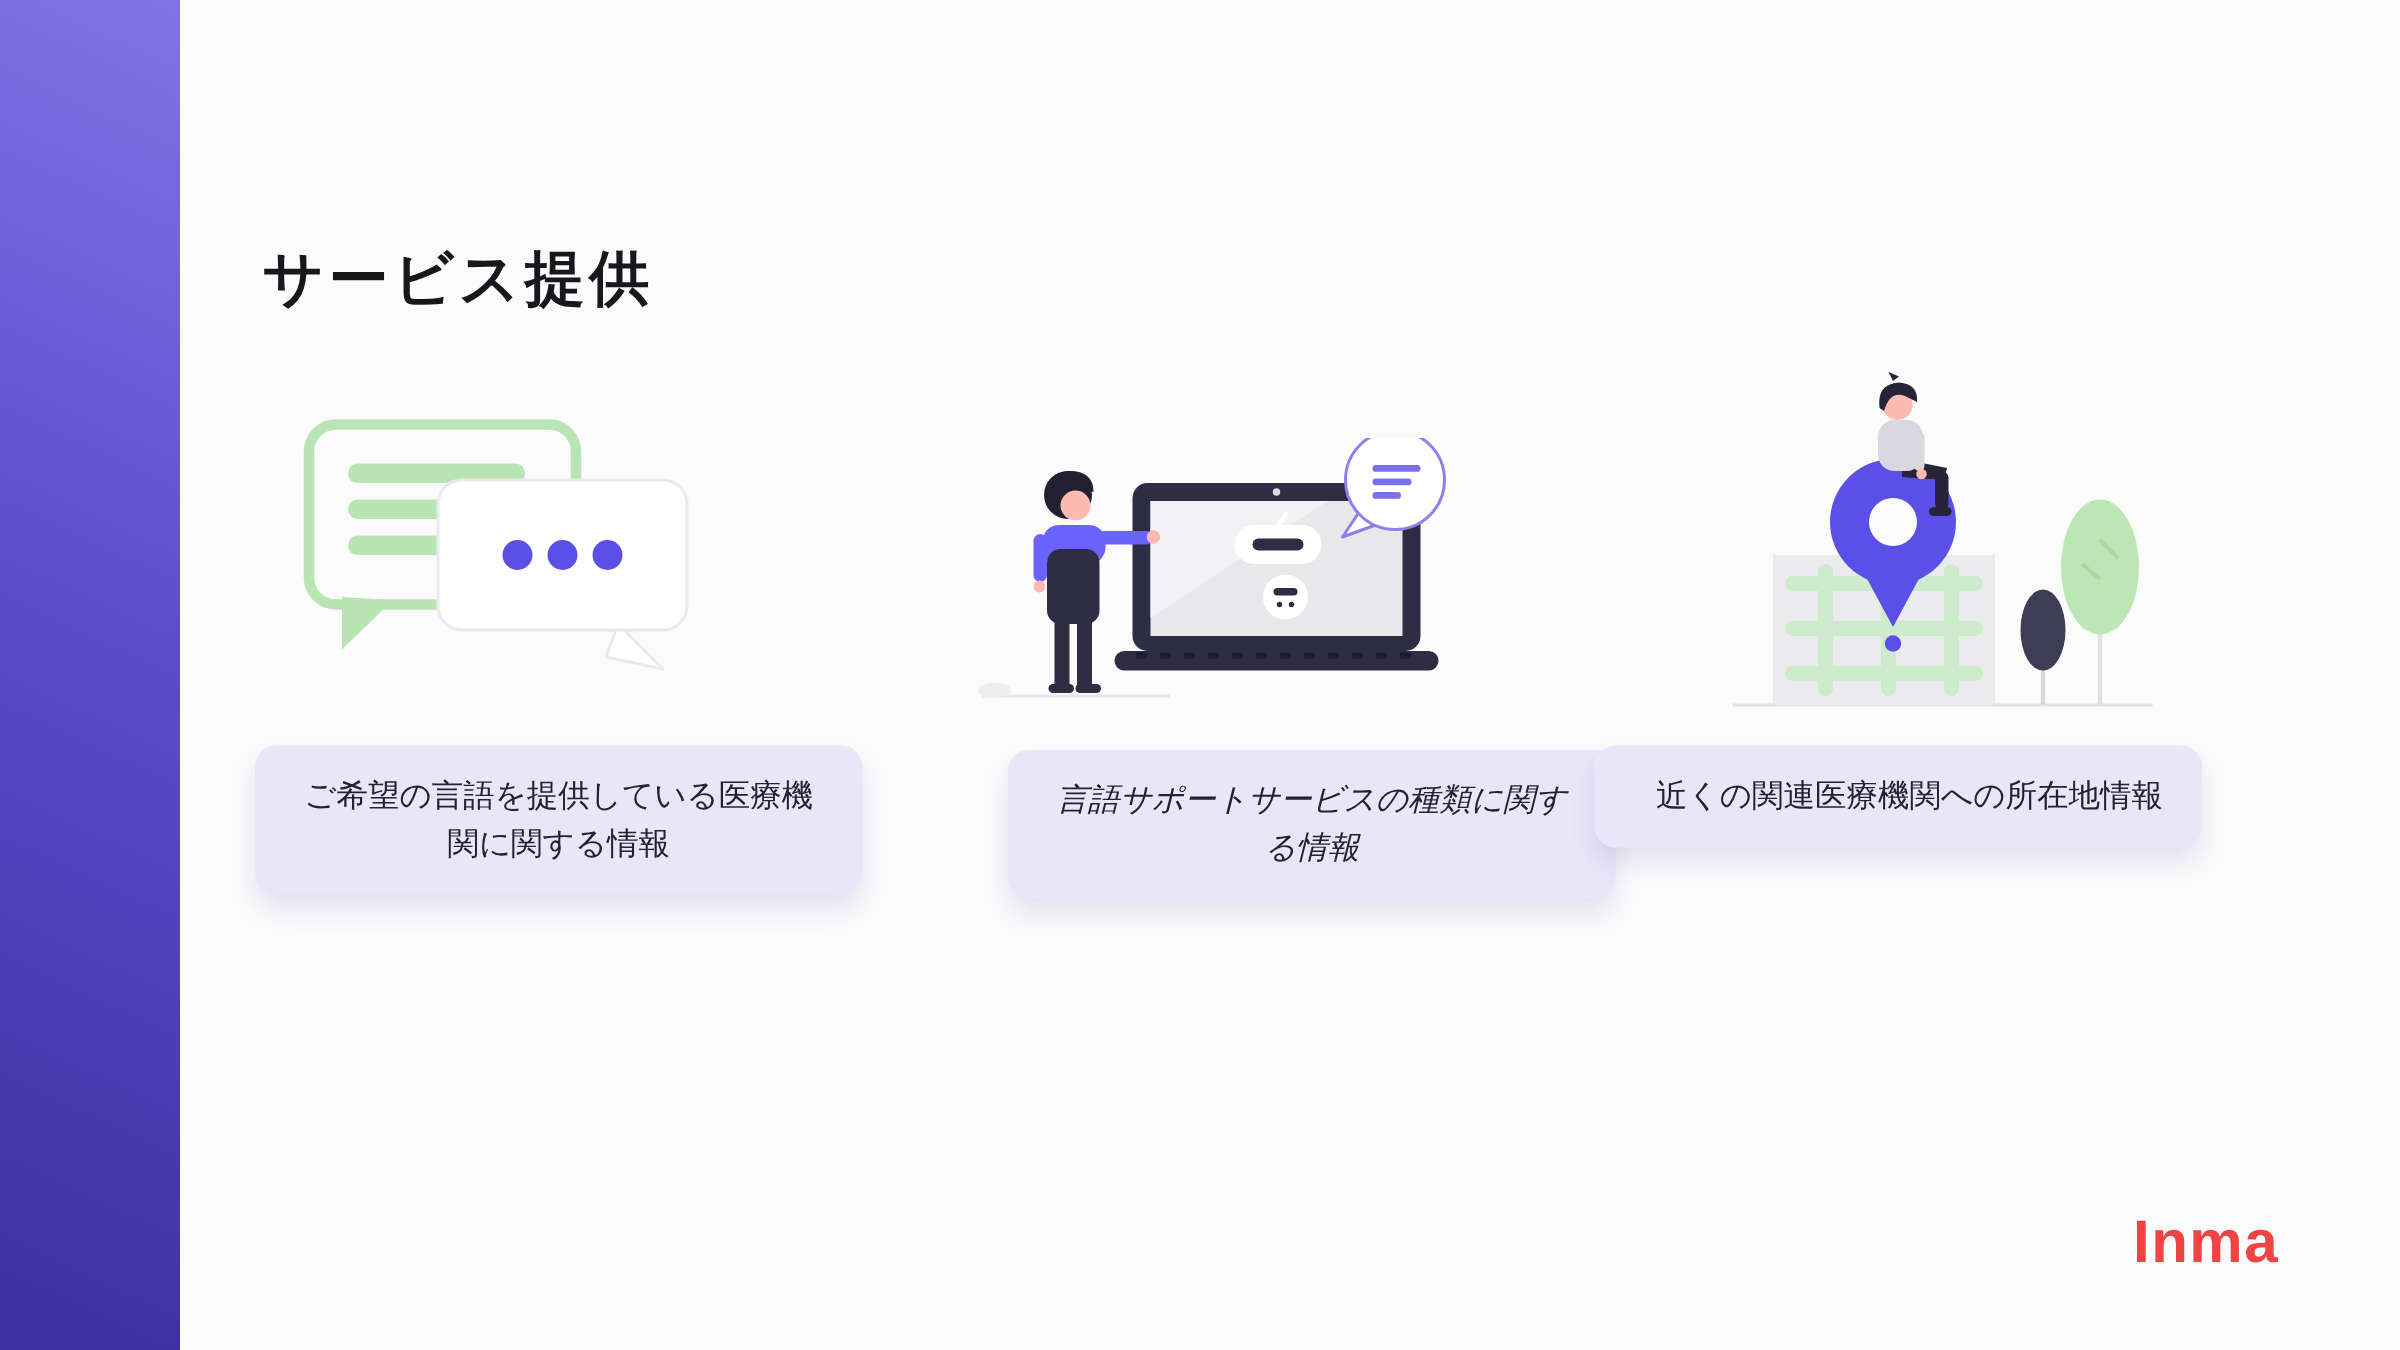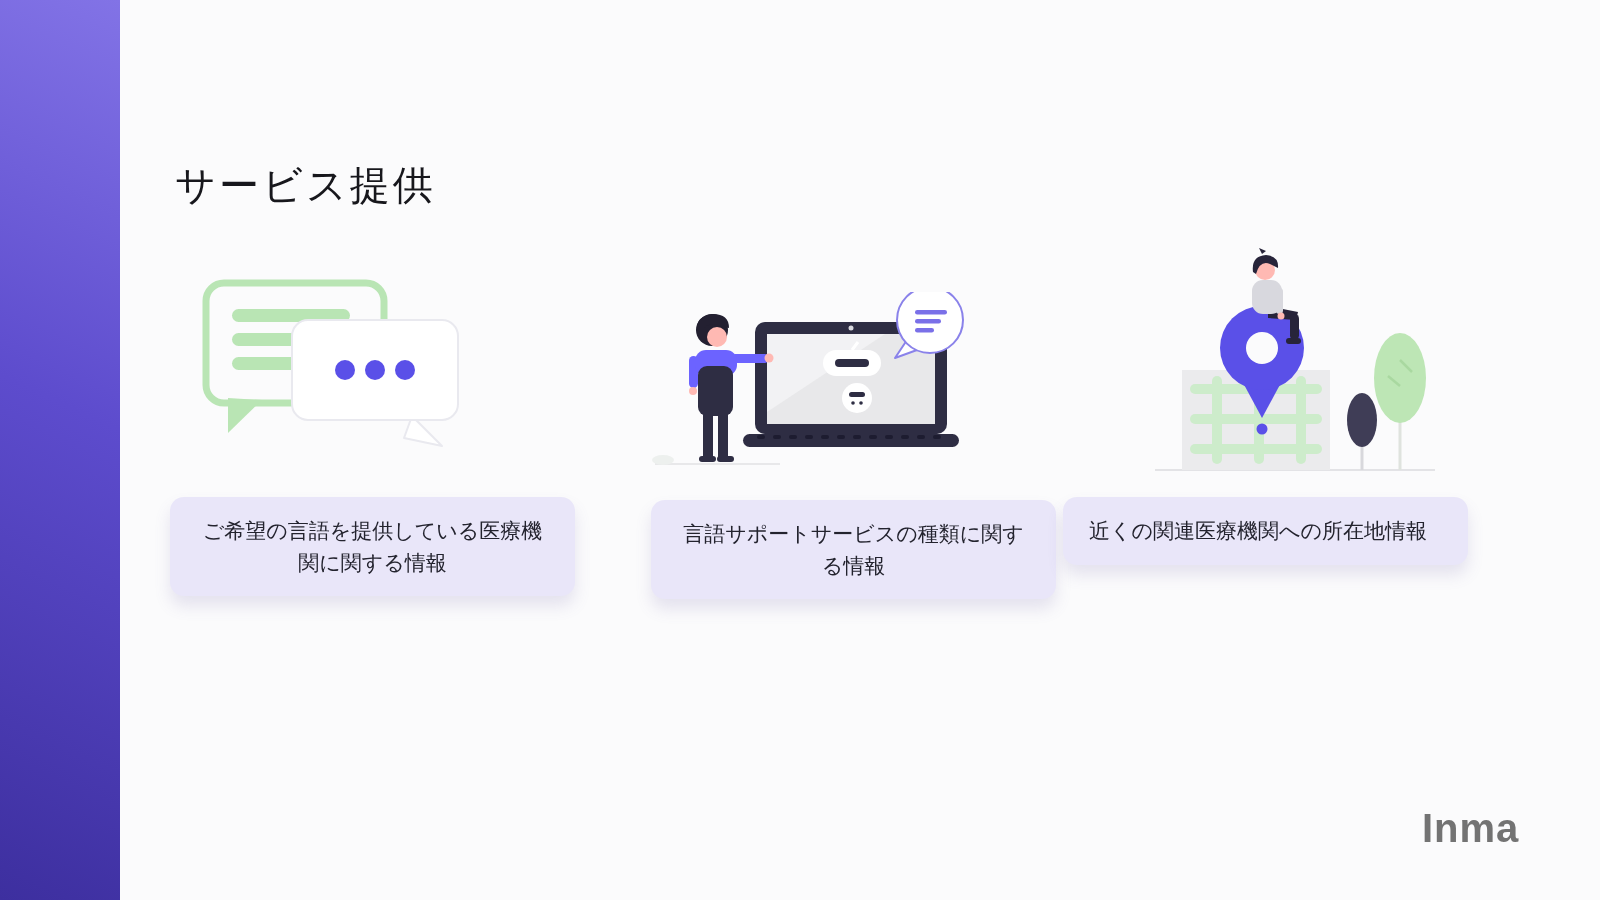--- a/index.html
+++ b/index.html
@@ -10,40 +10,40 @@
     position:relative;
     overflow:hidden;
   }
   .sidebar {
     position:absolute; left:0; top:0; width:120px; height:900px;
     background:linear-gradient(205deg, #8273e6 0%, #5d4ccd 45%, #3d2f9f 100%);
   }
   .slide-title {
     position:absolute; left:175px; top:158px;
     font-family:"Liberation Serif", serif;
-    font-size:40px; color:#17171c; letter-spacing:3px; font-weight:400;
+    font-size:40px; color:#17171c; letter-spacing:3px; font-weight:700;
   }
   .illus { position:absolute; }
   .illus-1 { left:200px; top:278px; }
   .illus-2 { left:645px; top:292px; }
   .illus-3 { left:1150px; top:248px; }
   .card {
     position:absolute; width:405px;
     background:#e9e6f9; border-radius:14px;
-    display:flex; align-items:center; justify-content:flex-start;
+    display:flex; align-items:center; justify-content:flex-end;
     text-align:center; padding:18px 26px;
     font-size:21px; line-height:1.5; color:#23232e; font-weight:500;
     box-shadow:0 10px 16px rgba(110,100,170,0.16);
   }
   .card-1 { left:170px; top:497px; }
-  .card-2 { left:651px; top:500px; }
+  .card-2 { left:672px; top:500px;font-style:italic; }
   .card-3 { left:1063px; top:497px; }
   .logo {
     position:absolute; left:1422px; top:806px;
-    font-size:40px; font-weight:800; color:#737373; letter-spacing:1px;
+    font-size:40px; font-weight:800; color:#ef4444; letter-spacing:1px;
   }
 </style>
 </head>
 <body>
 
 <div class="sidebar"></div>
 
 <h1 class="slide-title">サービス提供</h1>
 
 <svg class="illus illus-1" width="270" height="185" viewBox="0 0 270 185">

